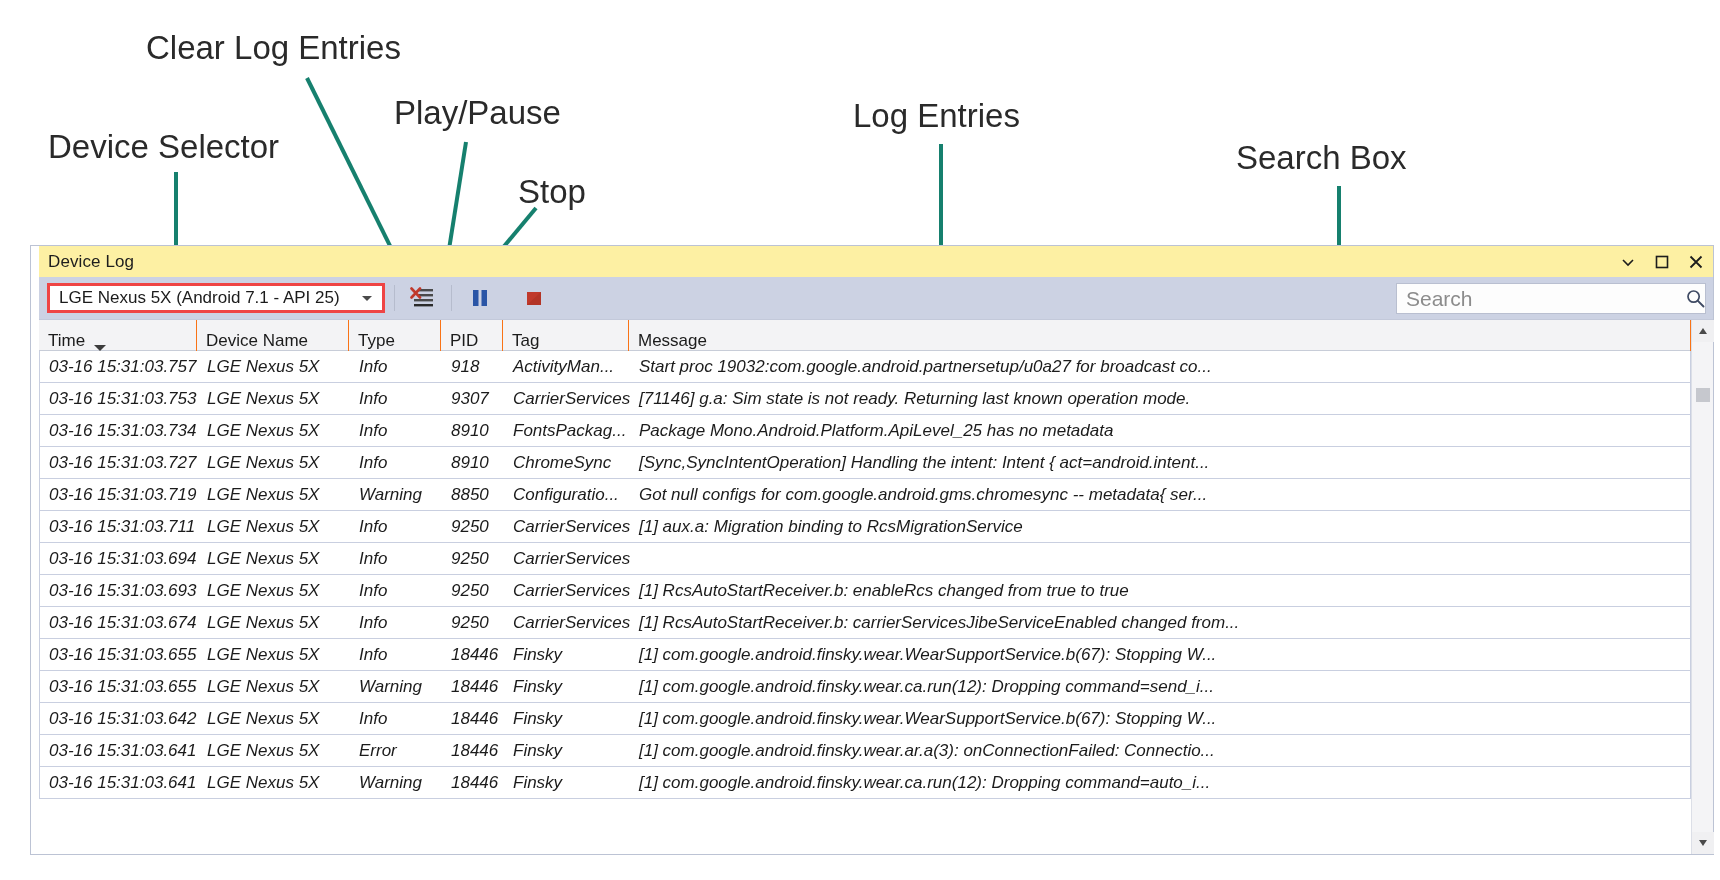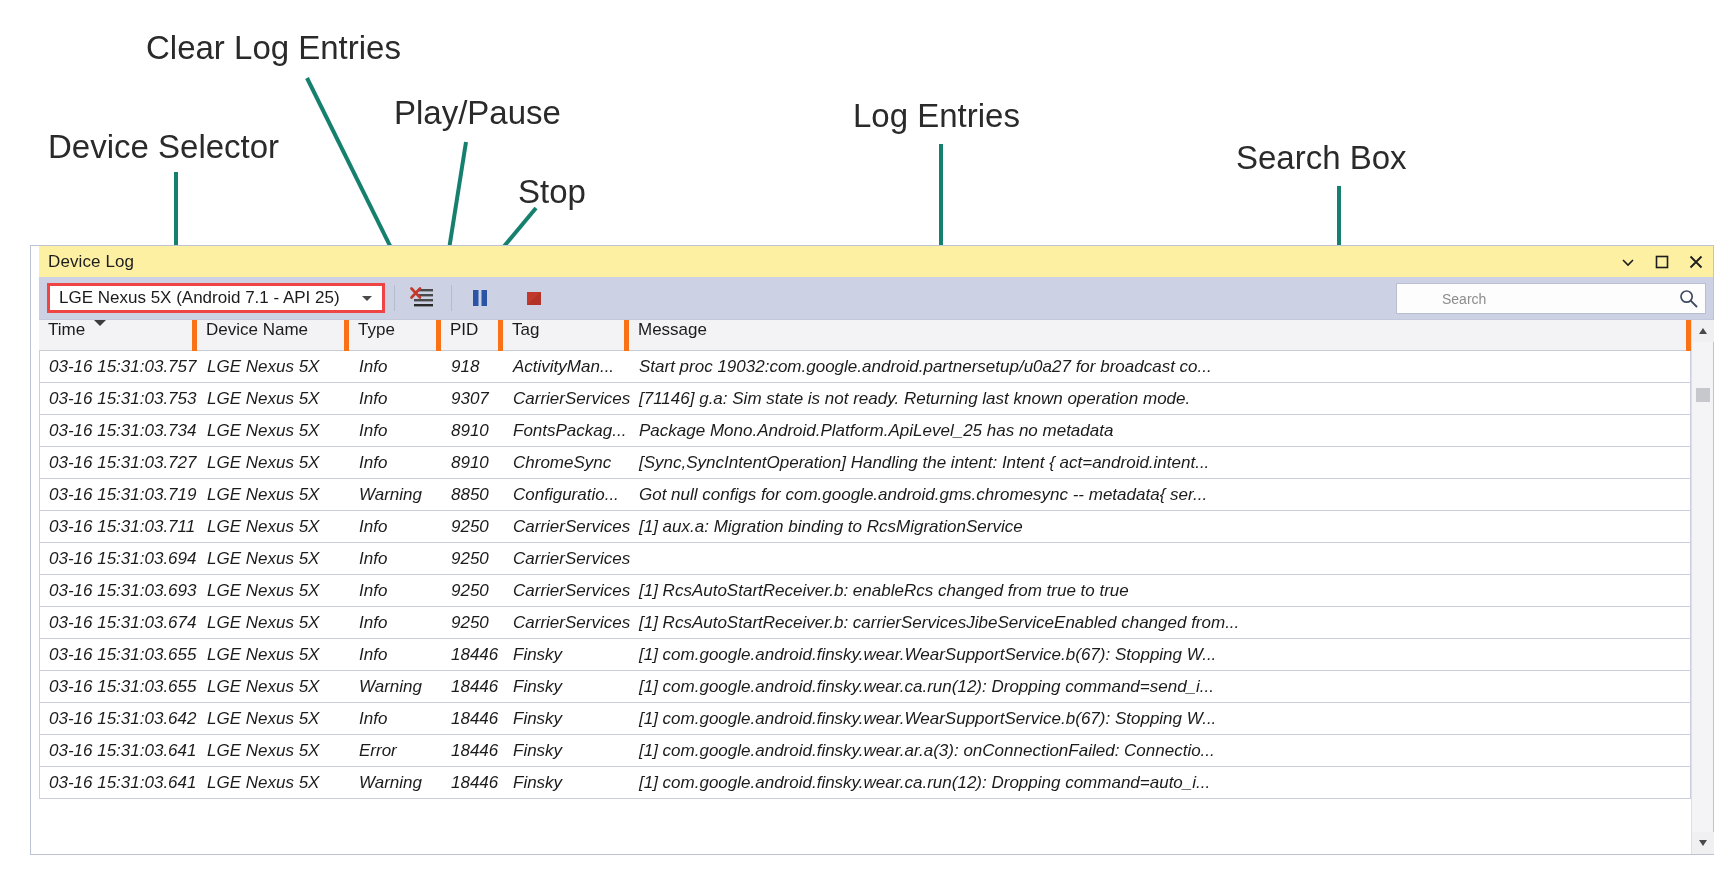--- a/index.html
+++ b/index.html
@@ -100,46 +100,45 @@
     position: absolute; right: 7px; top: 6px;
     width: 310px; height: 31px;
     background: #fdfdfd;
     border: 1px solid #b9bfd0;
     display: flex; align-items: center;
   }
   .search-input {
     flex: 1; height: 100%;
     border: 0; outline: none; background: transparent;
     font-family: "Liberation Sans", sans-serif;
-    font-size: 14px; color: #1b1b1b;
+    font-size: 21px; color: #1b1b1b;
     padding: 0 8px 0 9px;
-    margin-left: 36px;
   }
   .search-input::placeholder { color: #8c8c8c; opacity: 1; }
   .search-ico {
     width: 34px; height: 100%;
     display:flex; align-items:center; justify-content:center;
     cursor: pointer;
   }
 
   
   .grid-area { position: relative; height: calc(100% - 31px - 43px); display: flex; }
   .grid-main { flex: 1; min-width: 0; position: relative; background:#fff; overflow:hidden; }
 
   .hdr {
     display: flex; height: 31px;
     background: #f3f3f5;
     border-bottom: 1px solid #c8cdd8;
     align-items: center;
     font-size: 17px; color: #1b1b1b;
   }
   .hdr .hc {
-    height: 31px; display: flex; align-items: flex-start;
+    height: 31px; display: flex; align-items: flex-end;
     padding-left: 9px;
-    border-right: 5px solid #f97316;
+    border-right: 1px solid #f97316;
     white-space: nowrap; overflow: hidden;
     cursor: pointer;
   }
   .sort-caret {
     width: 0; height: 0; margin-left: 9px;
     border-left: 6px solid transparent;
     border-right: 6px solid transparent;
     border-top: 6px solid #3c3c3c;
   }
 

